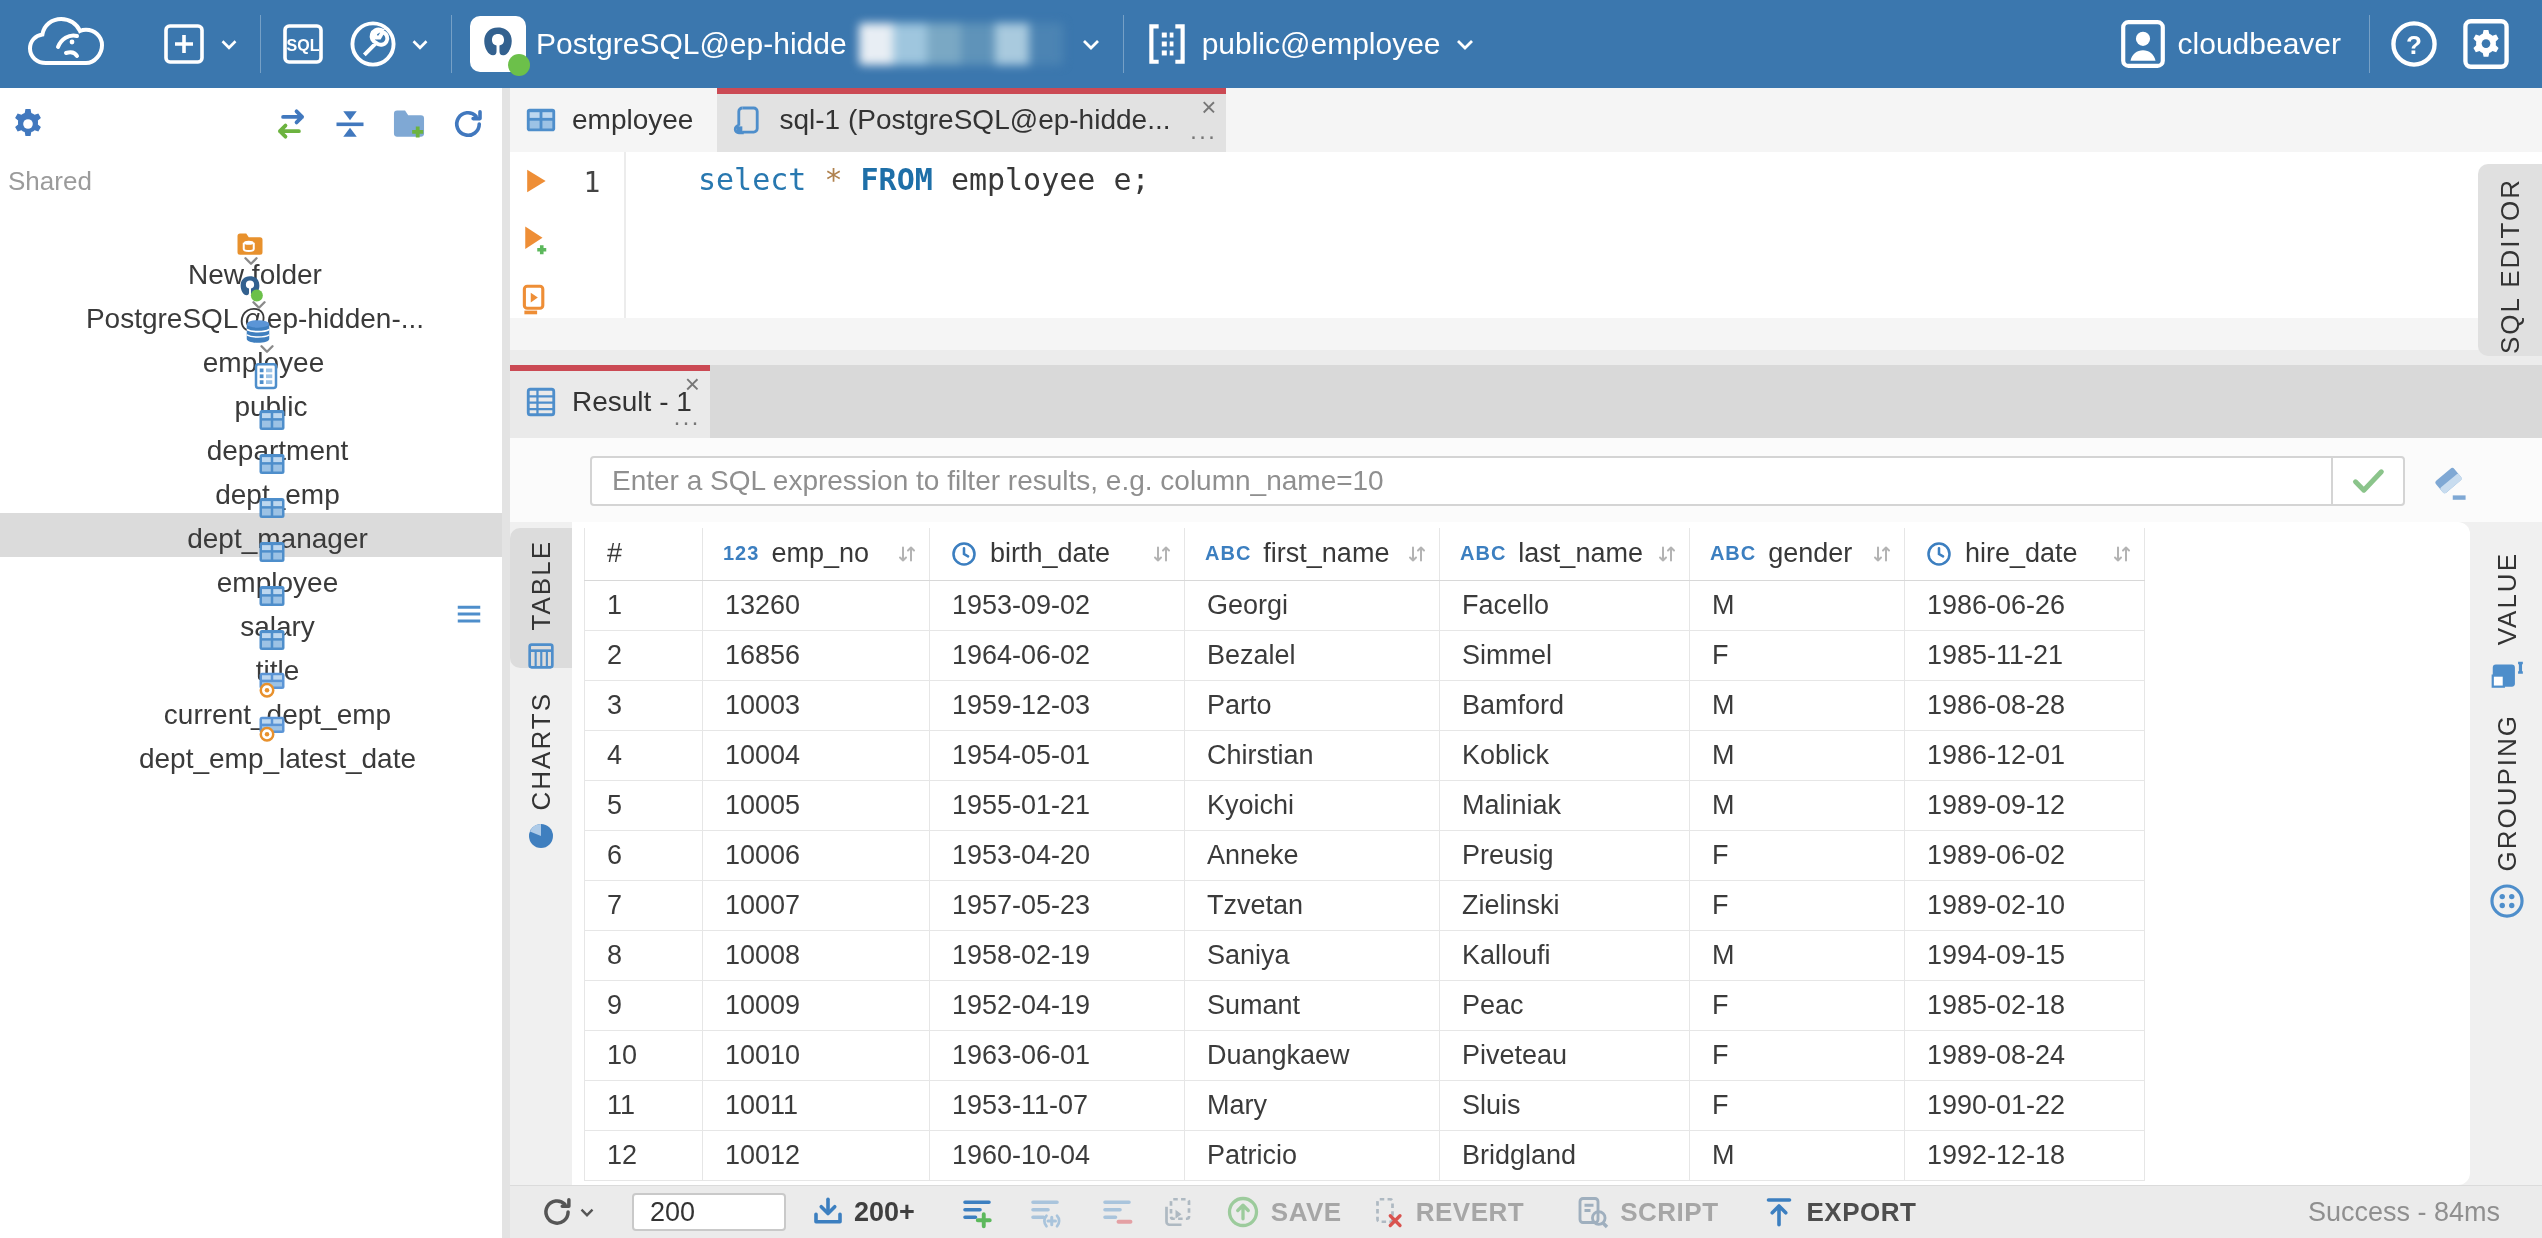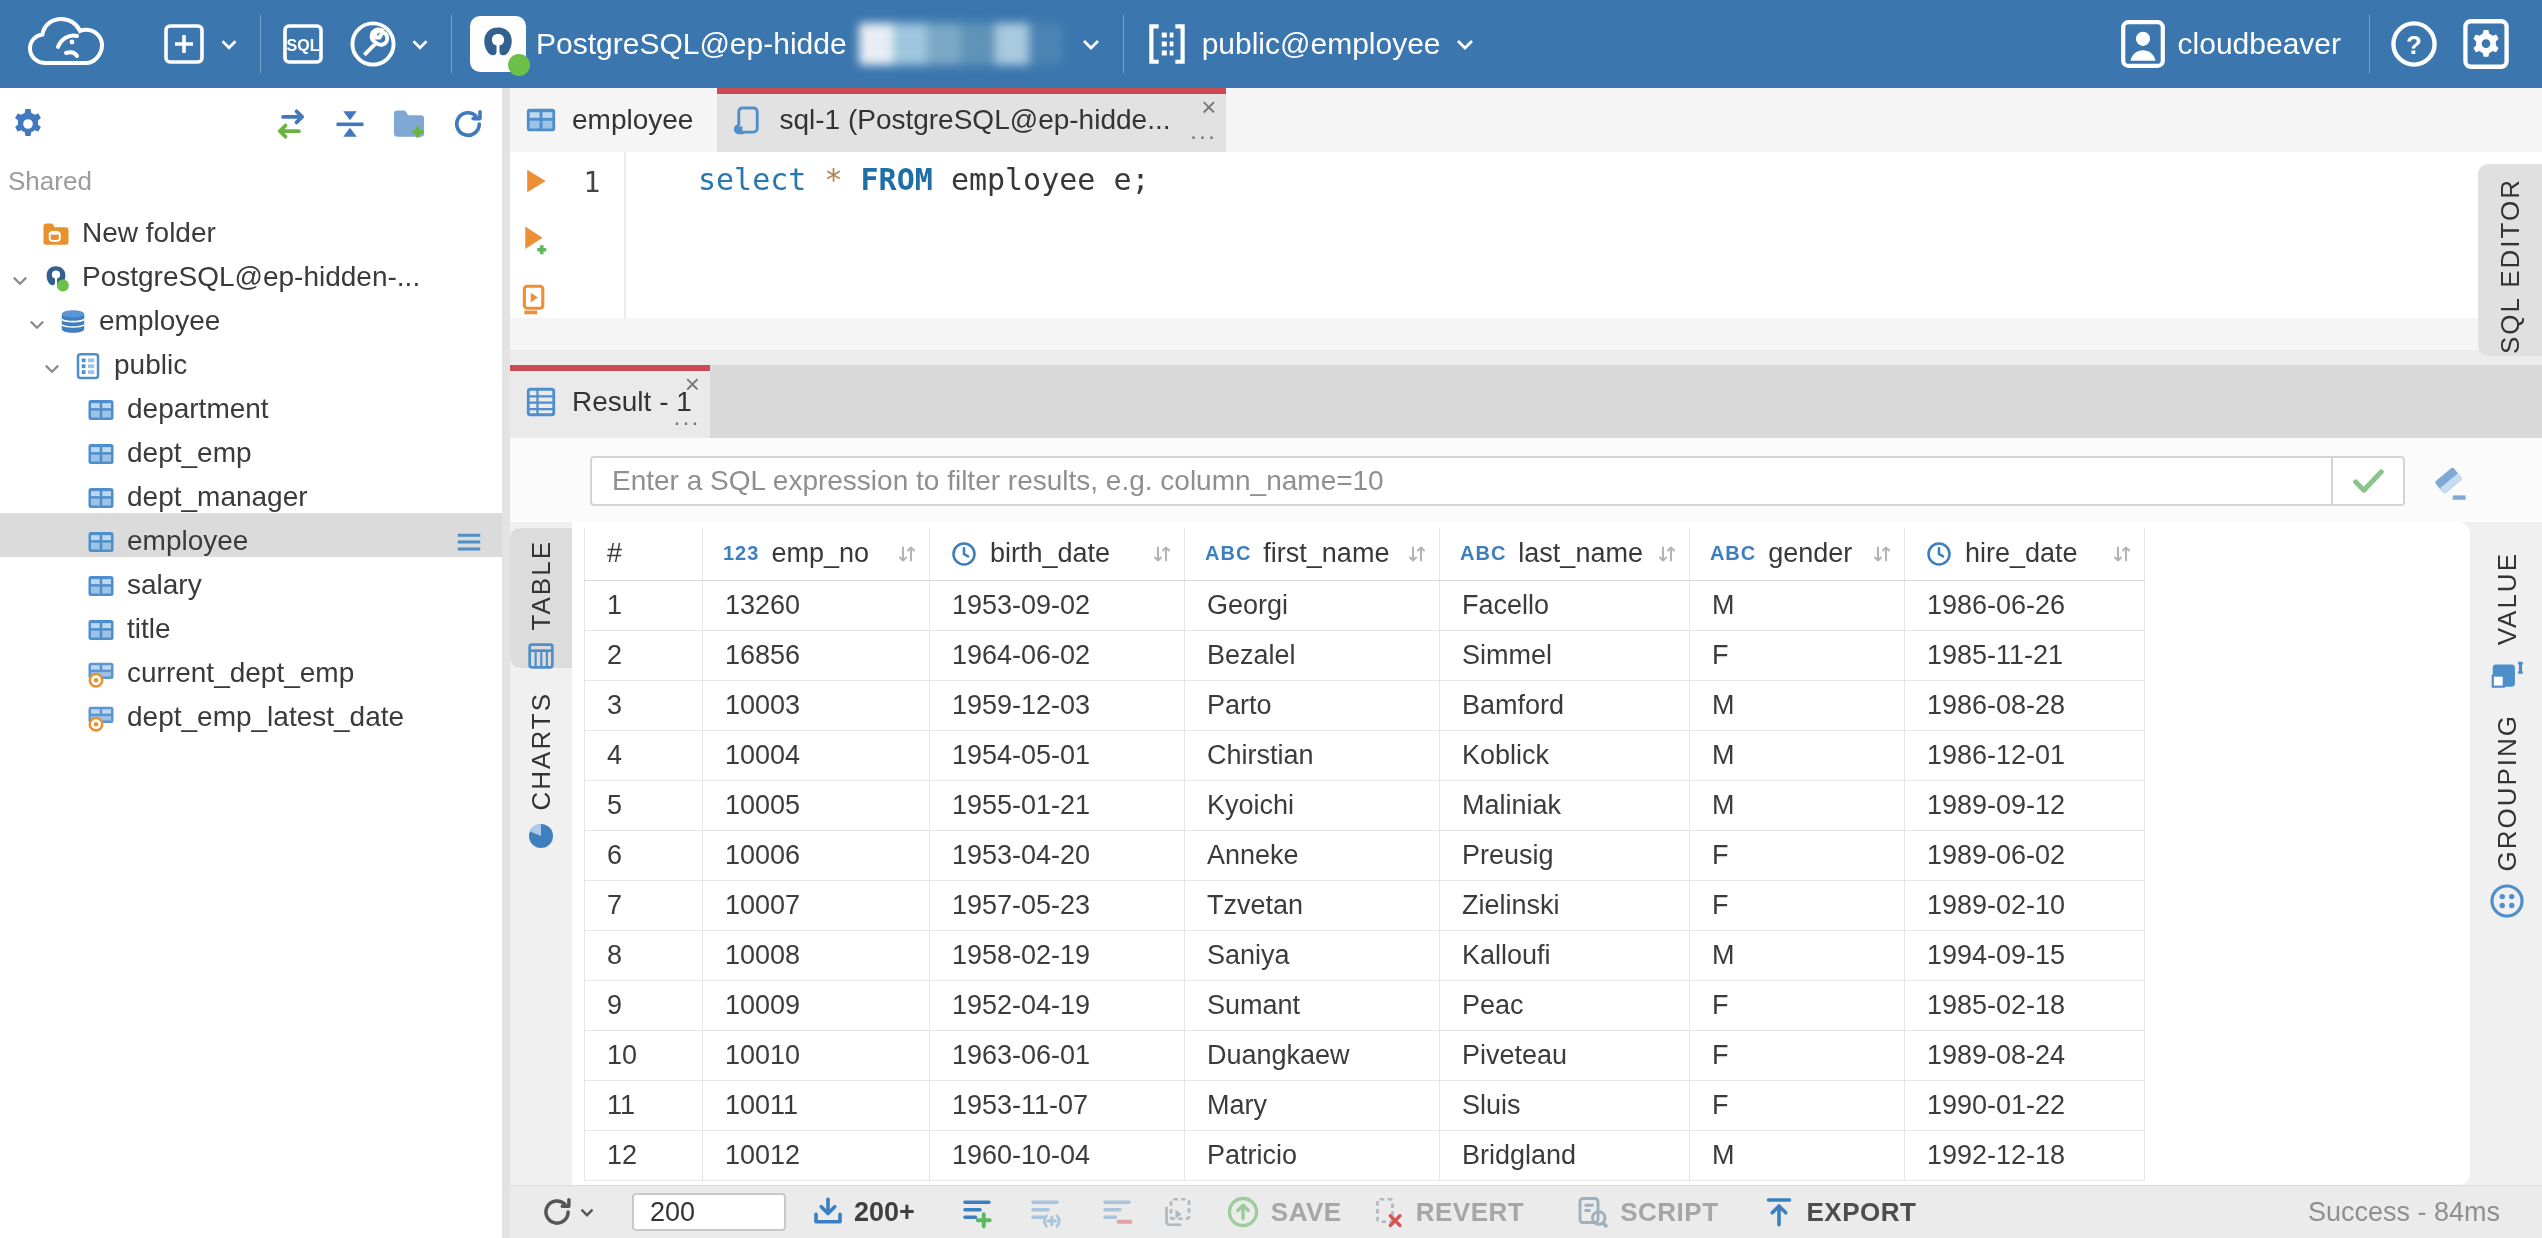--- a/index.html
+++ b/index.html
@@ -26,21 +26,21 @@
   .content { position:absolute; top:88px; left:0; width:2542px; height:1150px; display:flex; }
   .sidebar { position:relative; width:502px; height:1150px; background:#fff; flex:none; }
   .v-split { width:8px; background:#E3E3E3; flex:none; }
   .main { position:relative; flex:1; height:1150px; background:#F5F5F5; }
 
   
   .sb-toolbar { display:flex; align-items:center; padding:0 16px 0 10px; height:72px; }
   .sb-tools-right { margin-left:auto; display:flex; align-items:center; gap:22px; }
   .sb-section { font-size:26px; color:#9B9B9B; padding:6px 0 8px 8px; }
   .tree { font-size:28px; color:#3A3A3A; }
-  .tree-row { display:flex; align-items:flex-end; height:44px; cursor:pointer; }
+  .tree-row { display:flex; align-items:center; height:44px; cursor:pointer;flex-direction:column; }
   .tree-row.selected { background:#DBDBDB; }
   .tw { width:24px; height:24px; margin-right:9px; flex:none; display:flex; align-items:center; justify-content:center; }
   .tree-icon { width:30px; height:30px; margin-right:11px; }
   .tree-label { white-space:nowrap; }
   .tree-burger { margin-left:auto; margin-right:18px; }
   .lvl0{padding-left:8px}.lvl1{padding-left:25px}.lvl2{padding-left:40px}.lvl3{padding-left:53px}
 
   
   .tabbar { position:absolute; left:0; top:0; right:0; height:64px; background:#F5F5F5; display:flex; }
   .etab { position:relative; display:flex; align-items:center; padding:0 24px 0 14px; font-size:28px; color:#333; cursor:pointer; }

